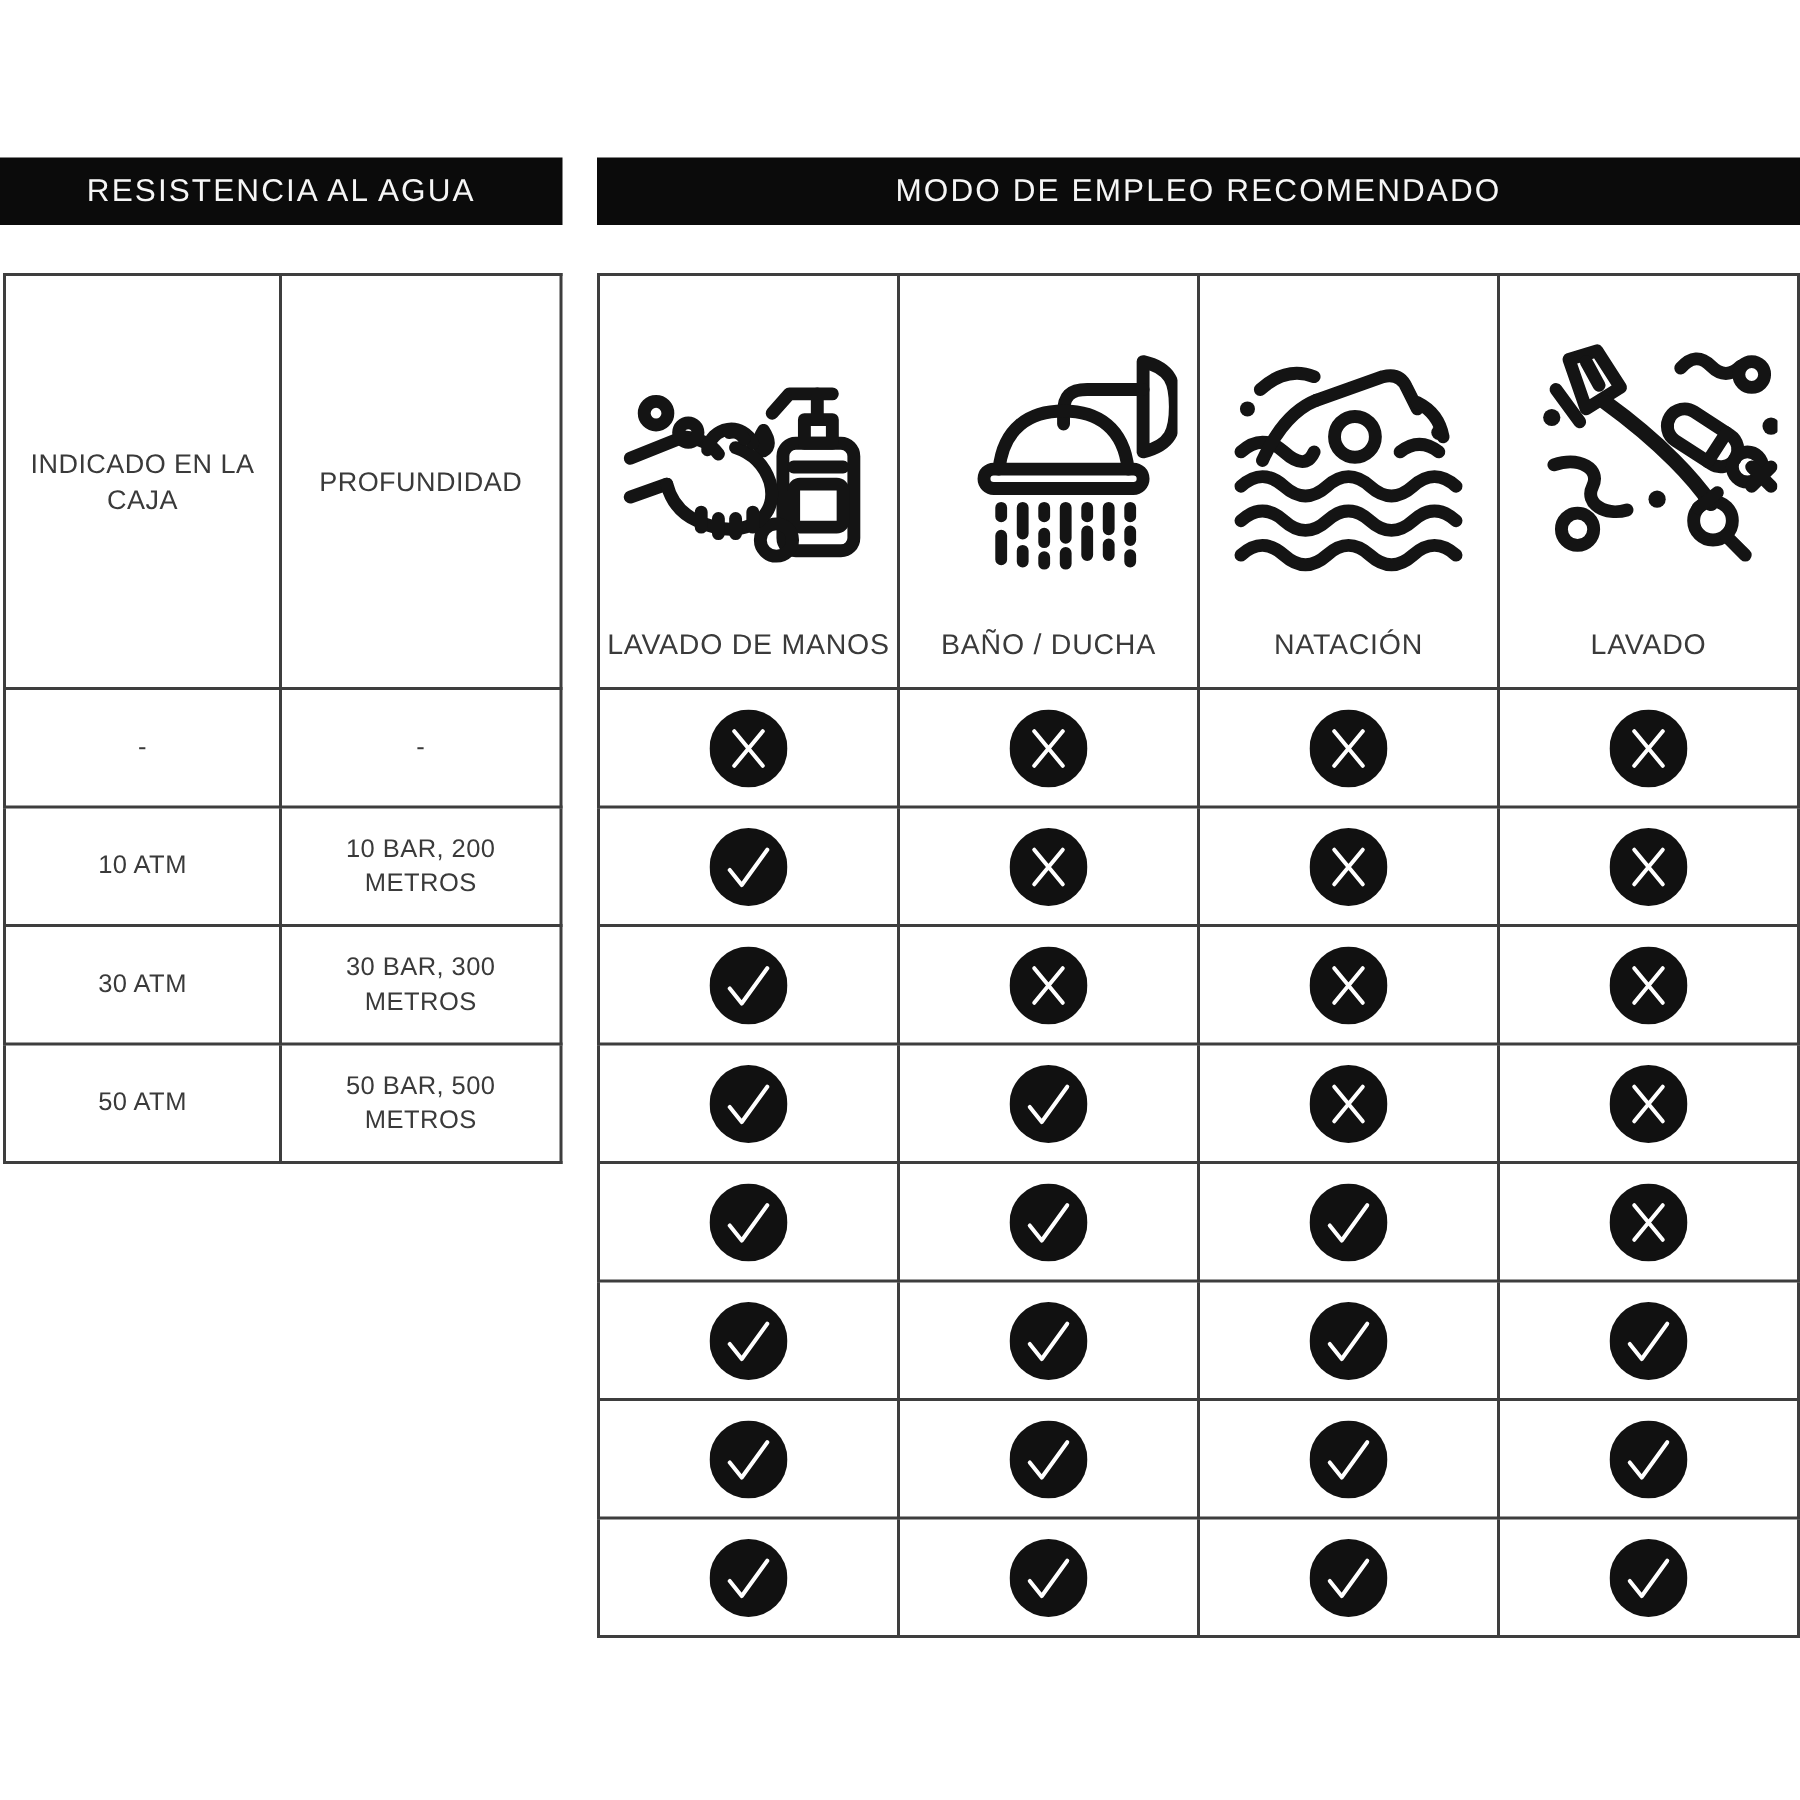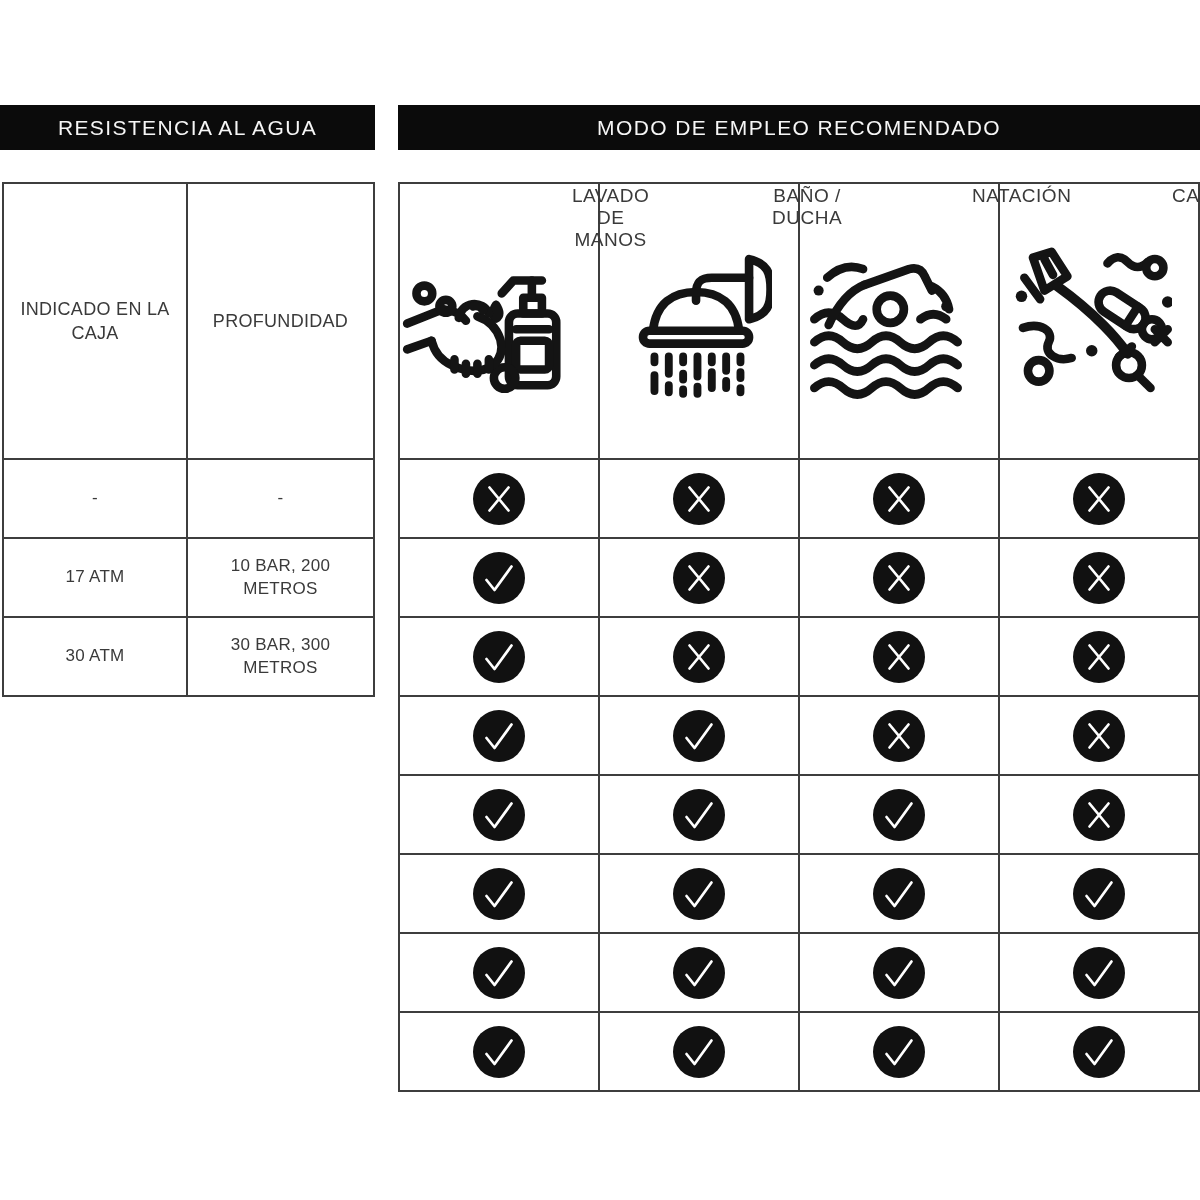--- a/index.html
+++ b/index.html
@@ -20,21 +20,21 @@
   .tbl th,.tbl td{border:2px solid var(--border);font-weight:400;padding:0;}
   .tbl-left{left:2px;width:373px;}
   .tbl-right{left:398px;width:802px;}
   .tbl thead tr{height:276px;}
   .tbl tbody tr{height:79px;}
 
   .tbl-left th,.tbl-left td{text-align:center;vertical-align:middle;
       font-size:17px;letter-spacing:0.3px;padding:0 4px;line-height:1.35;}
   .tbl-left th{font-size:18px;}
 
-  .activity{display:flex;flex-direction:row;height:272px;}
+  .activity{display:flex;flex-direction:column;height:272px;align-items:center;}
   .activity .icon-wrap{flex:1;display:flex;align-items:center;justify-content:center;padding-top:8px;}
   .activity .act-label{text-align:center;padding-bottom:15px;font-size:19px;letter-spacing:0.5px;color:var(--ink);}
   .act-icon{width:172px;height:172px;color:var(--icon-ink);}
   .act-icon .ln{stroke:currentColor;stroke-width:6;fill:none;stroke-linecap:round;stroke-linejoin:round;}
   .act-icon .ln-thick{stroke-width:7;}
   .act-icon .drops{stroke-width:5.5;}
   .act-icon .dot{fill:currentColor;stroke:none;}
 
   .mark-cell{text-align:center;vertical-align:middle;}
   svg.mark{display:block;margin:0 auto;width:52px;height:52px;}
@@ -59,26 +59,30 @@
         <th>INDICADO EN LA CAJA</th>
         <th>PROFUNDIDAD</th>
       </tr>
     </thead>
     <tbody id="left-rows">
         <tr>
           <td>-</td>
           <td>-</td>
         </tr>
         <tr>
-          <td>17 ATM</td>
+          <td>10 ATM</td>
           <td>10 BAR, 200 METROS</td>
         </tr>
         <tr>
           <td>30 ATM</td>
           <td>30 BAR, 300 METROS</td>
+        </tr>
+        <tr>
+          <td>50 ATM</td>
+          <td>50 BAR, 500 METROS</td>
         </tr>
       </tbody>
   </table>
 
   <table class="tbl tbl-right">
     <thead>
       <tr id="activity-header">
           <th>
             <div class="activity">
               <div class="icon-wrap">
@@ -175,21 +179,21 @@
         <circle cx="108" cy="20" r="6"></circle>
         <path d="M108 63 l9 9 M117 63 l-9 9"></path>
         <path d="M16 62 c12 -4 22 2 18 10 c-4 8 6 14 16 11"></path>
         <circle cx="27" cy="92" r="7.5"></circle>
       </g>
       <circle class="dot" cx="117" cy="44" r="4"></circle>
       <circle class="dot" cx="64" cy="78" r="4"></circle>
       <circle class="dot" cx="15" cy="40" r="4"></circle>
     </svg>
               </div>
-              <div class="act-label">CAJA</div>
+              <div class="act-label">LAVADO</div>
             </div>
           </th>
         </tr>
     </thead>
     <tbody id="mark-rows">
         <tr>
           <td class="mark-cell">
             <svg class="mark" viewBox="0 0 52 52" xmlns="http://www.w3.org/2000/svg">
       <circle class="mark-bg" cx="26" cy="26" r="26"></circle>
       <path class="mark-st" d="M16.5 14.5 L35.5 37.5 M35.5 14.5 L16.5 37.5"></path>

